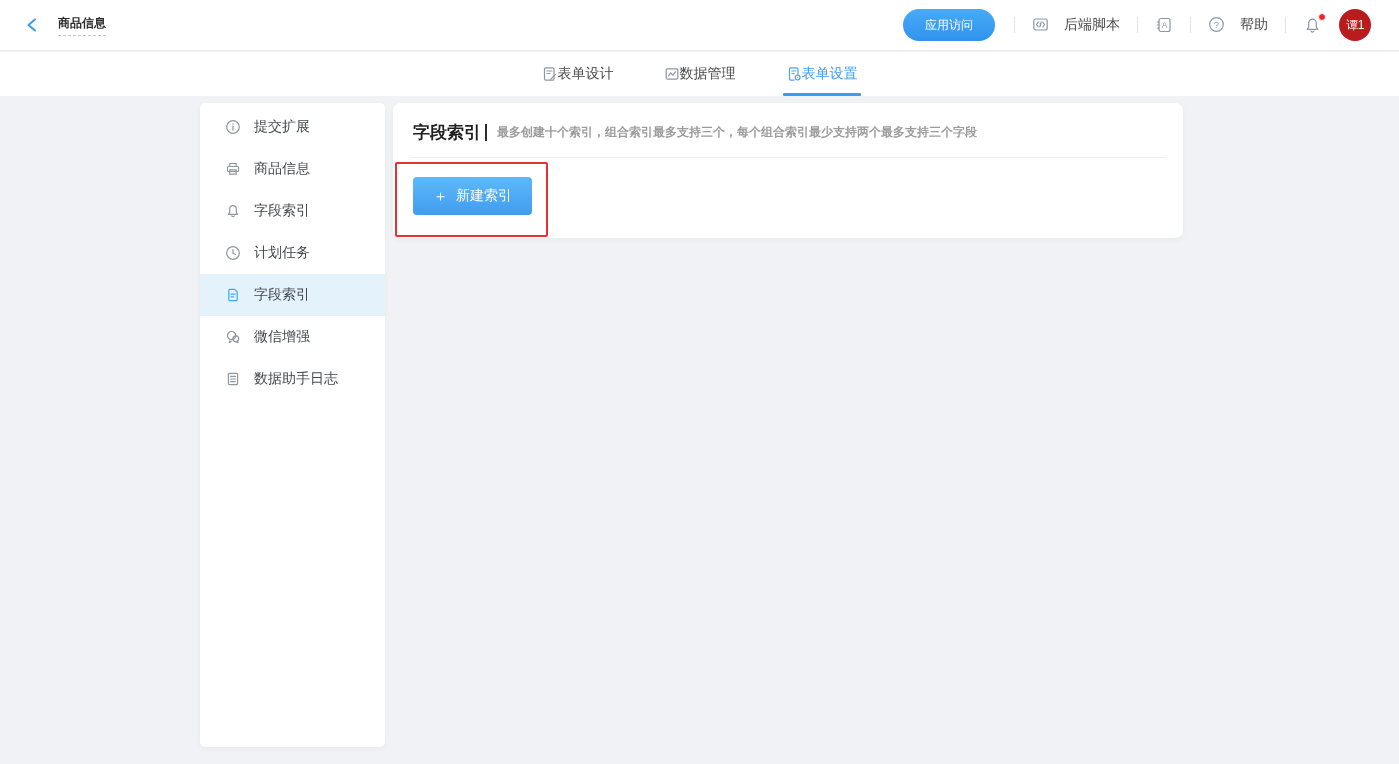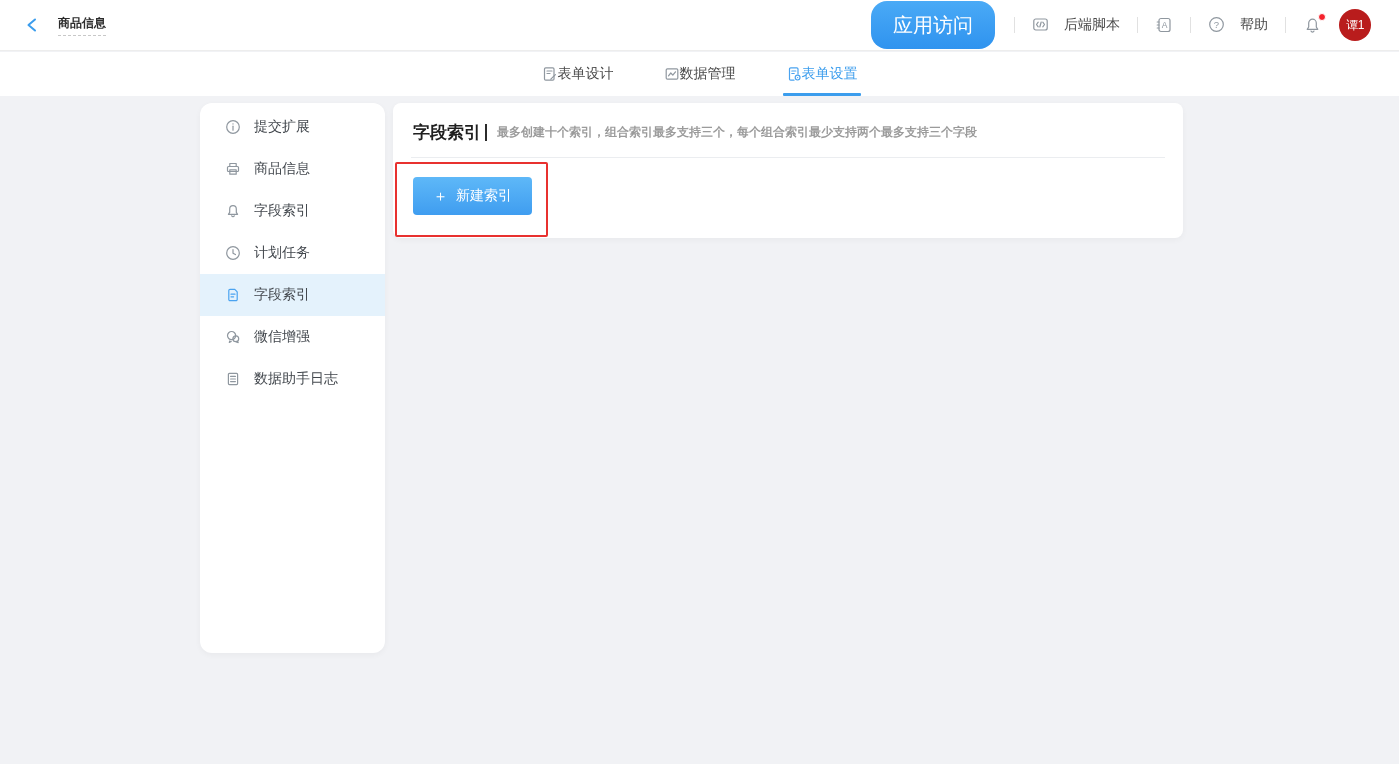--- a/index.html
+++ b/index.html
@@ -22,22 +22,22 @@
   .header-left { display: flex; align-items: center; gap: 16px; }
   .back-btn { display: flex; align-items: center; cursor: pointer; }
   .page-title {
     font-size: 12px; color: #2b2b2b; font-weight: 700;
     border-bottom: 1px dashed #c8c8c8; padding-bottom: 3px; cursor: pointer;
   }
   .header-right { display: flex; align-items: center; gap: 15px; }
   .pill-btn {
     border: none; cursor: pointer;
     background: linear-gradient(180deg, #4aaaf6 0%, #2f93ef 100%);
-    color: #fff; font-size: 20px; font-family: inherit;
-    height: 48px; padding: 0 22px; border-radius: 16px;
+    color: #fff; font-size: 12px; font-family: inherit;
+    height: 32px; padding: 0 22px; border-radius: 16px;
     display: flex; align-items: center; margin-right: 4px;
   }
   .h-divider { width: 1px; height: 16px; background: #e1e1e1; }
   .h-item {
     display: flex; gap: 15px; cursor: pointer;
     color: #4a4a4a; font-size: 14px; padding: 4px 2px;
   }
   .bell-wrap { position: relative; cursor: pointer; padding: 2px; display:flex; }
   .bell-dot {
     position: absolute; top: -1px; right: -2px; width: 8px; height: 8px;
@@ -63,22 +63,22 @@
   .tab.active { color: #3b9ded; }
   .tab.active::after {
     content: ""; position: absolute; left: -3px; right: -3px; bottom: 0;
     height: 3px; background: #3b9ded; border-radius: 1px;
   }
 
   
   .content { position: absolute; top: 96px; left: 0; right: 0; bottom: 0; }
 
   .sidebar {
-    position: absolute; left: 200px; top: 7px; width: 185px; height: 550px;
-    background: #fff; border-radius: 12px;
+    position: absolute; left: 200px; top: 7px; width: 185px; height: 644px;
+    background: #fff; border-radius: 5px;
     box-shadow: 0 2px 6px rgba(0,0,0,0.04);
     padding: 3px 0; overflow: hidden;
   }
   .side-item {
     height: 42px; display: flex; align-items: center; gap: 13px;
     padding-left: 25px; font-size: 14px; color: #43484e; cursor: pointer;
   }
   .side-item .sicon { display: flex; width: 16px; justify-content: center; }
   .side-item.active { background: #e4f2fc; }
 

